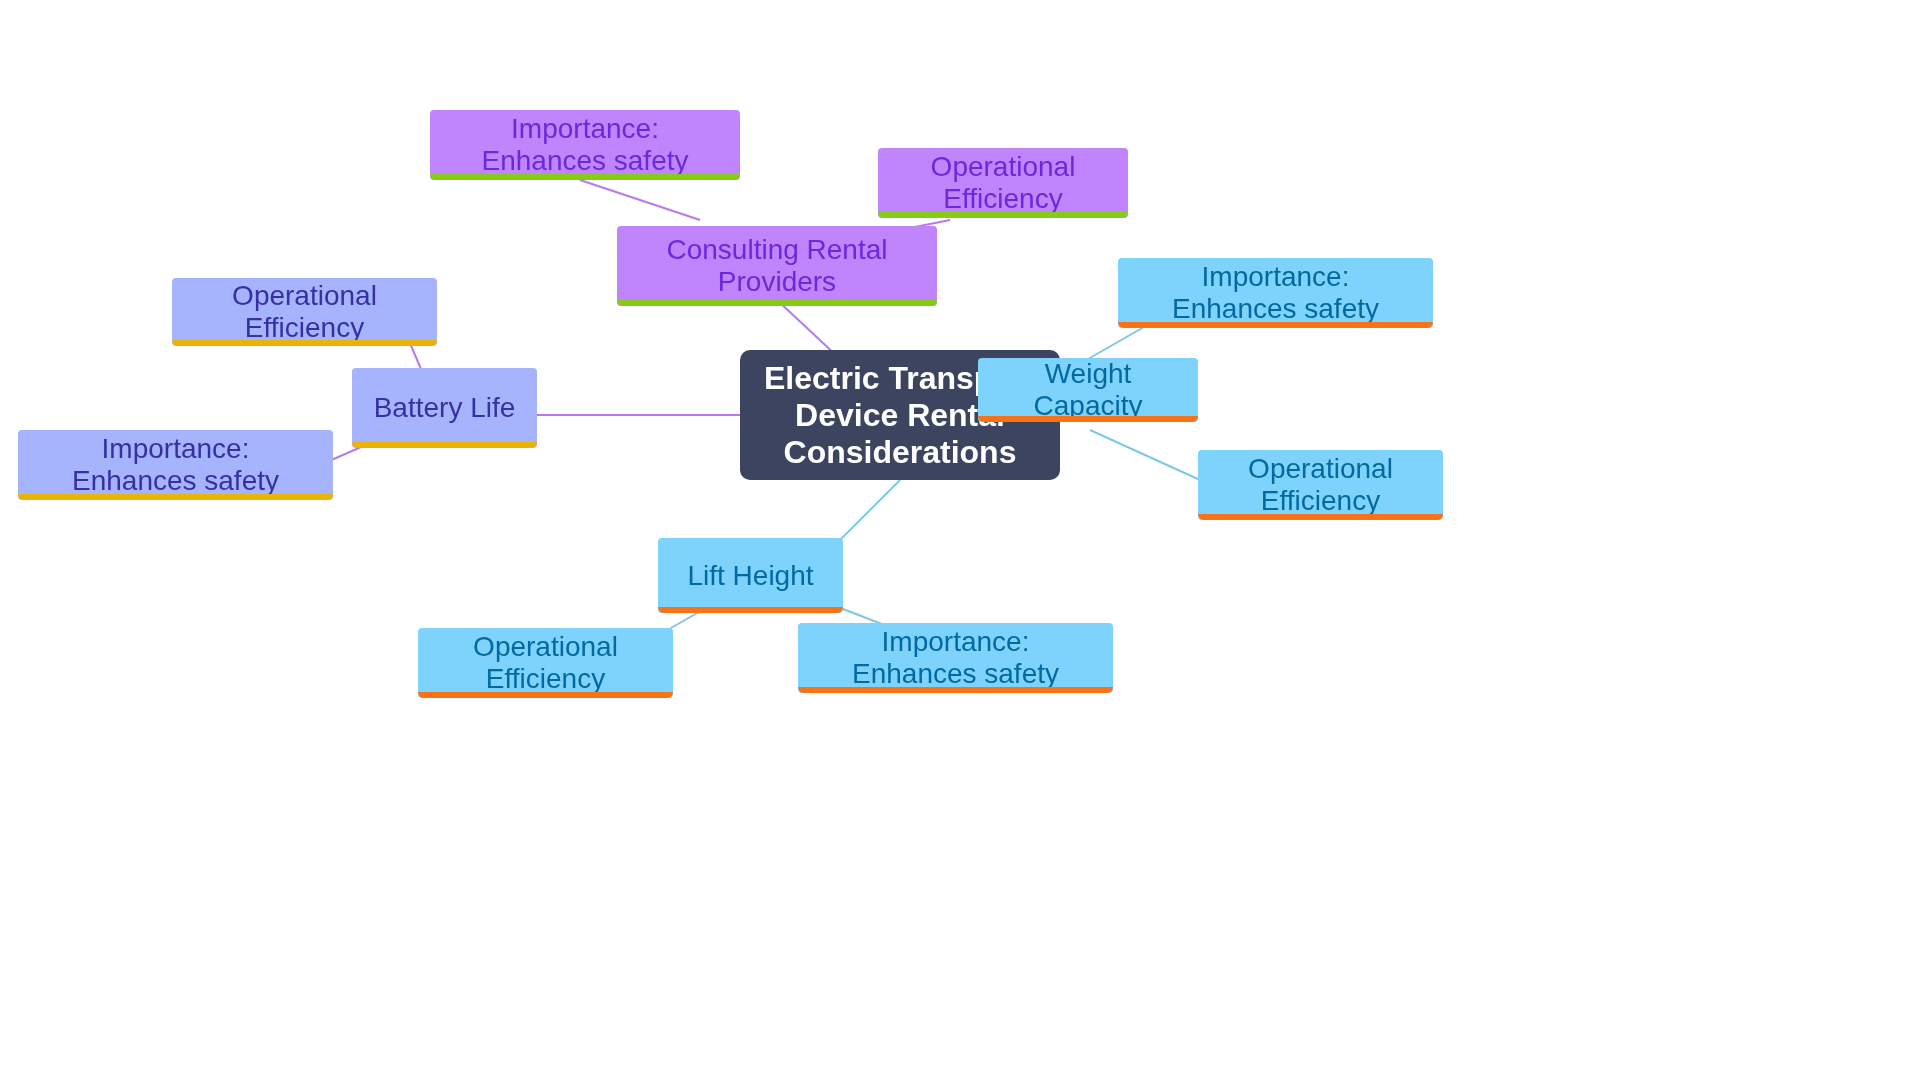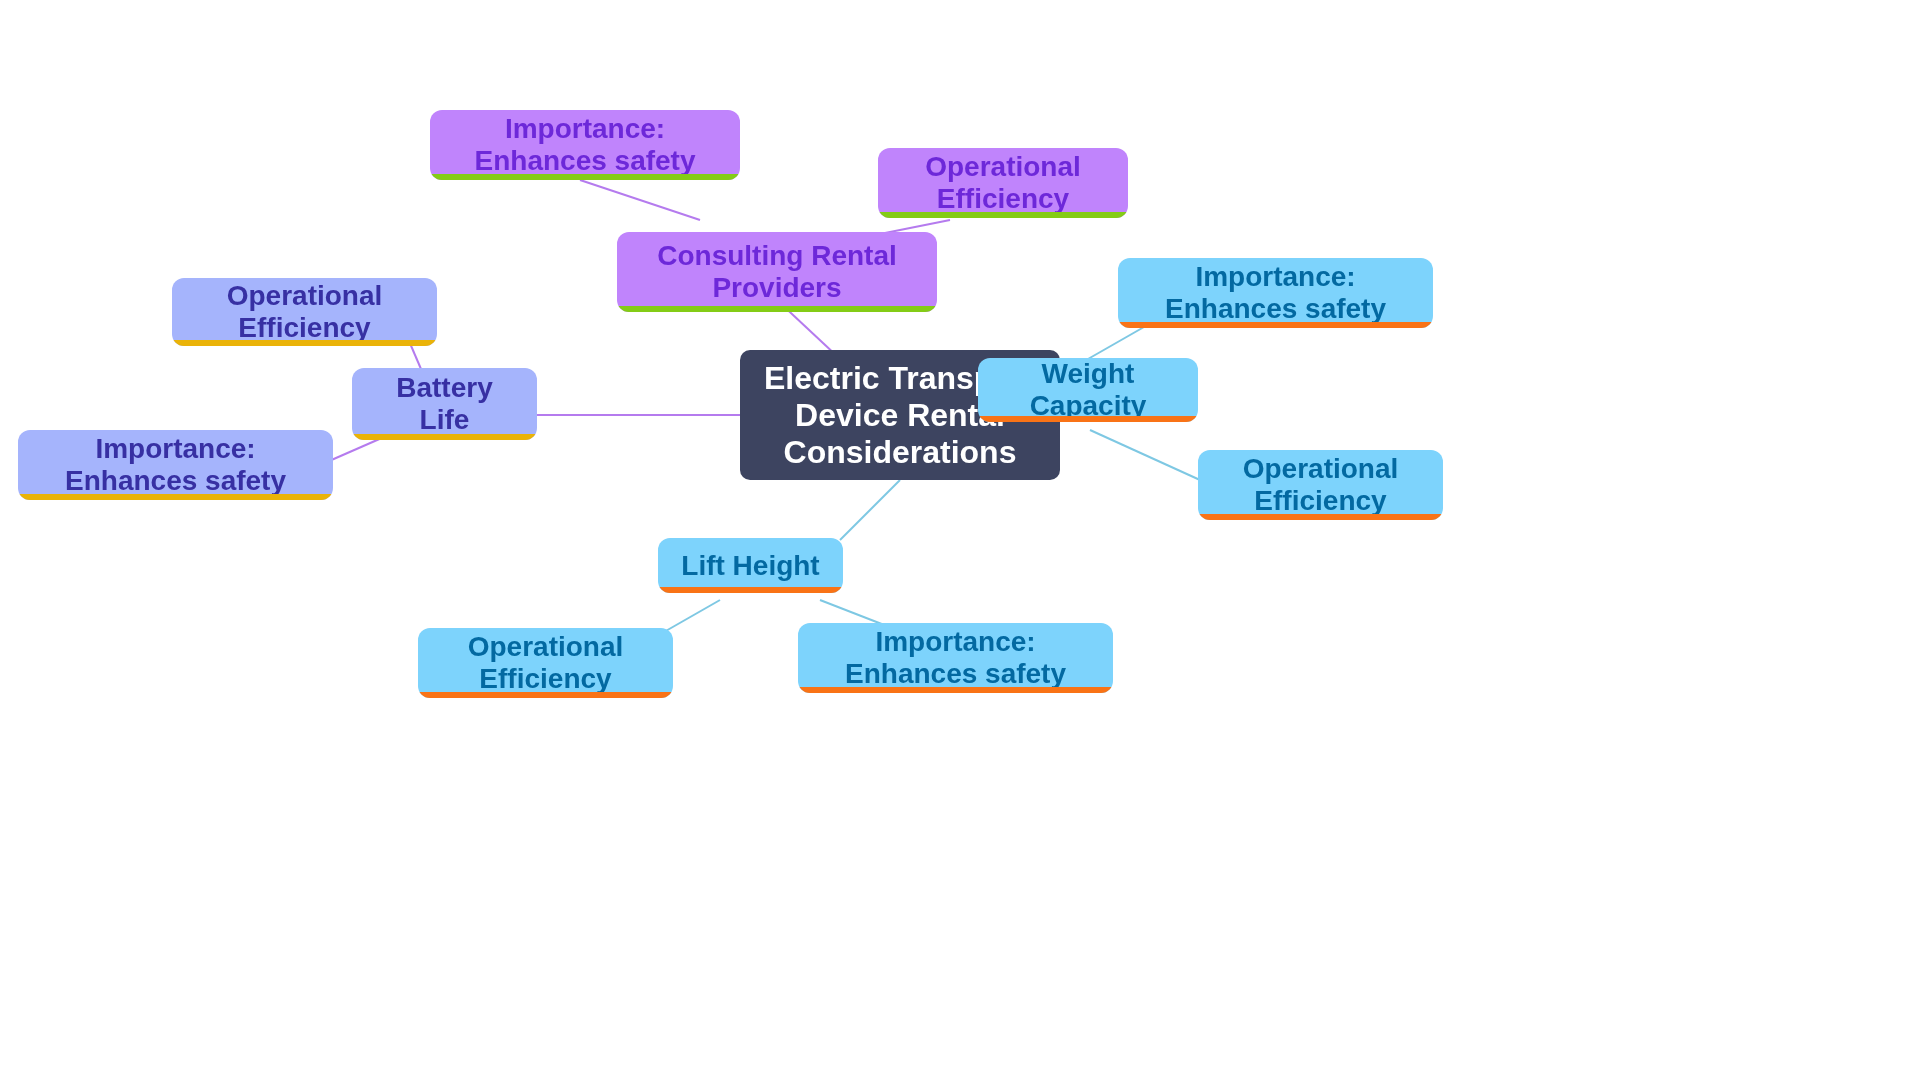--- a/index.html
+++ b/index.html
@@ -15,27 +15,27 @@
     svg#connections {
       position: absolute;
       top: 0; left: 0;
       width: 1920px;
       height: 1080px;
       pointer-events: none;
     }
 
     .node {
       position: absolute;
-      border-radius: 12px;
+      border-radius: 4px;
       display: flex;
       align-items: center;
       justify-content: center;
       text-align: center;
       font-size: 28px;
-      font-weight: 700;
+      font-weight: 400;
       padding: 14px 20px;
       overflow: hidden;
     }
 
     .node::after {
       content: '';
       position: absolute;
       bottom: 0;
       left: 0;
       right: 0;
@@ -109,33 +109,33 @@
 
   <line x1="720" y1="600" x2="650" y2="640" stroke="#7ec8e3" stroke-width="2"></line>
 
   <line x1="820" y1="600" x2="910" y2="635" stroke="#7ec8e3" stroke-width="2"></line>
 </svg>
 
 <div class="node node-center" style="left:740px; top:350px; width:320px; height:130px;">
   <span>Electric Transport Device Rental Considerations</span>
 </div>
 
-<div class="node node-purple" style="left:617px; top:232px; width:320px; height:80px;">
+<div class="node node-purple" style="left:617px; top:226px; width:320px; height:80px;">
   <span>Consulting Rental Providers</span>
 </div>
 
 <div class="node node-purple" style="left:430px; top:110px; width:310px; height:70px;">
   <span>Importance: Enhances safety</span>
 </div>
 
 <div class="node node-purple" style="left:878px; top:148px; width:250px; height:70px;">
   <span>Operational Efficiency</span>
 </div>
 
-<div class="node node-lavender" style="left:352px; top:368px; width:185px; height:72px;">
+<div class="node node-lavender" style="left:352px; top:368px; width:185px; height:80px;">
   <span>Battery Life</span>
 </div>
 
 <div class="node node-lavender" style="left:172px; top:278px; width:265px; height:68px;">
   <span>Operational Efficiency</span>
 </div>
 
 <div class="node node-lavender" style="left:18px; top:430px; width:315px; height:70px;">
   <span>Importance: Enhances safety</span>
 </div>
@@ -145,21 +145,21 @@
 </div>
 
 <div class="node node-blue" style="left:1118px; top:258px; width:315px; height:70px;">
   <span>Importance: Enhances safety</span>
 </div>
 
 <div class="node node-blue" style="left:1198px; top:450px; width:245px; height:70px;">
   <span>Operational Efficiency</span>
 </div>
 
-<div class="node node-blue" style="left:658px; top:538px; width:185px; height:55px;">
+<div class="node node-blue" style="left:658px; top:538px; width:185px; height:75px;">
   <span>Lift Height</span>
 </div>
 
 <div class="node node-blue" style="left:418px; top:628px; width:255px; height:70px;">
   <span>Operational Efficiency</span>
 </div>
 
 <div class="node node-blue" style="left:798px; top:623px; width:315px; height:70px;">
   <span>Importance: Enhances safety</span>
 </div>

